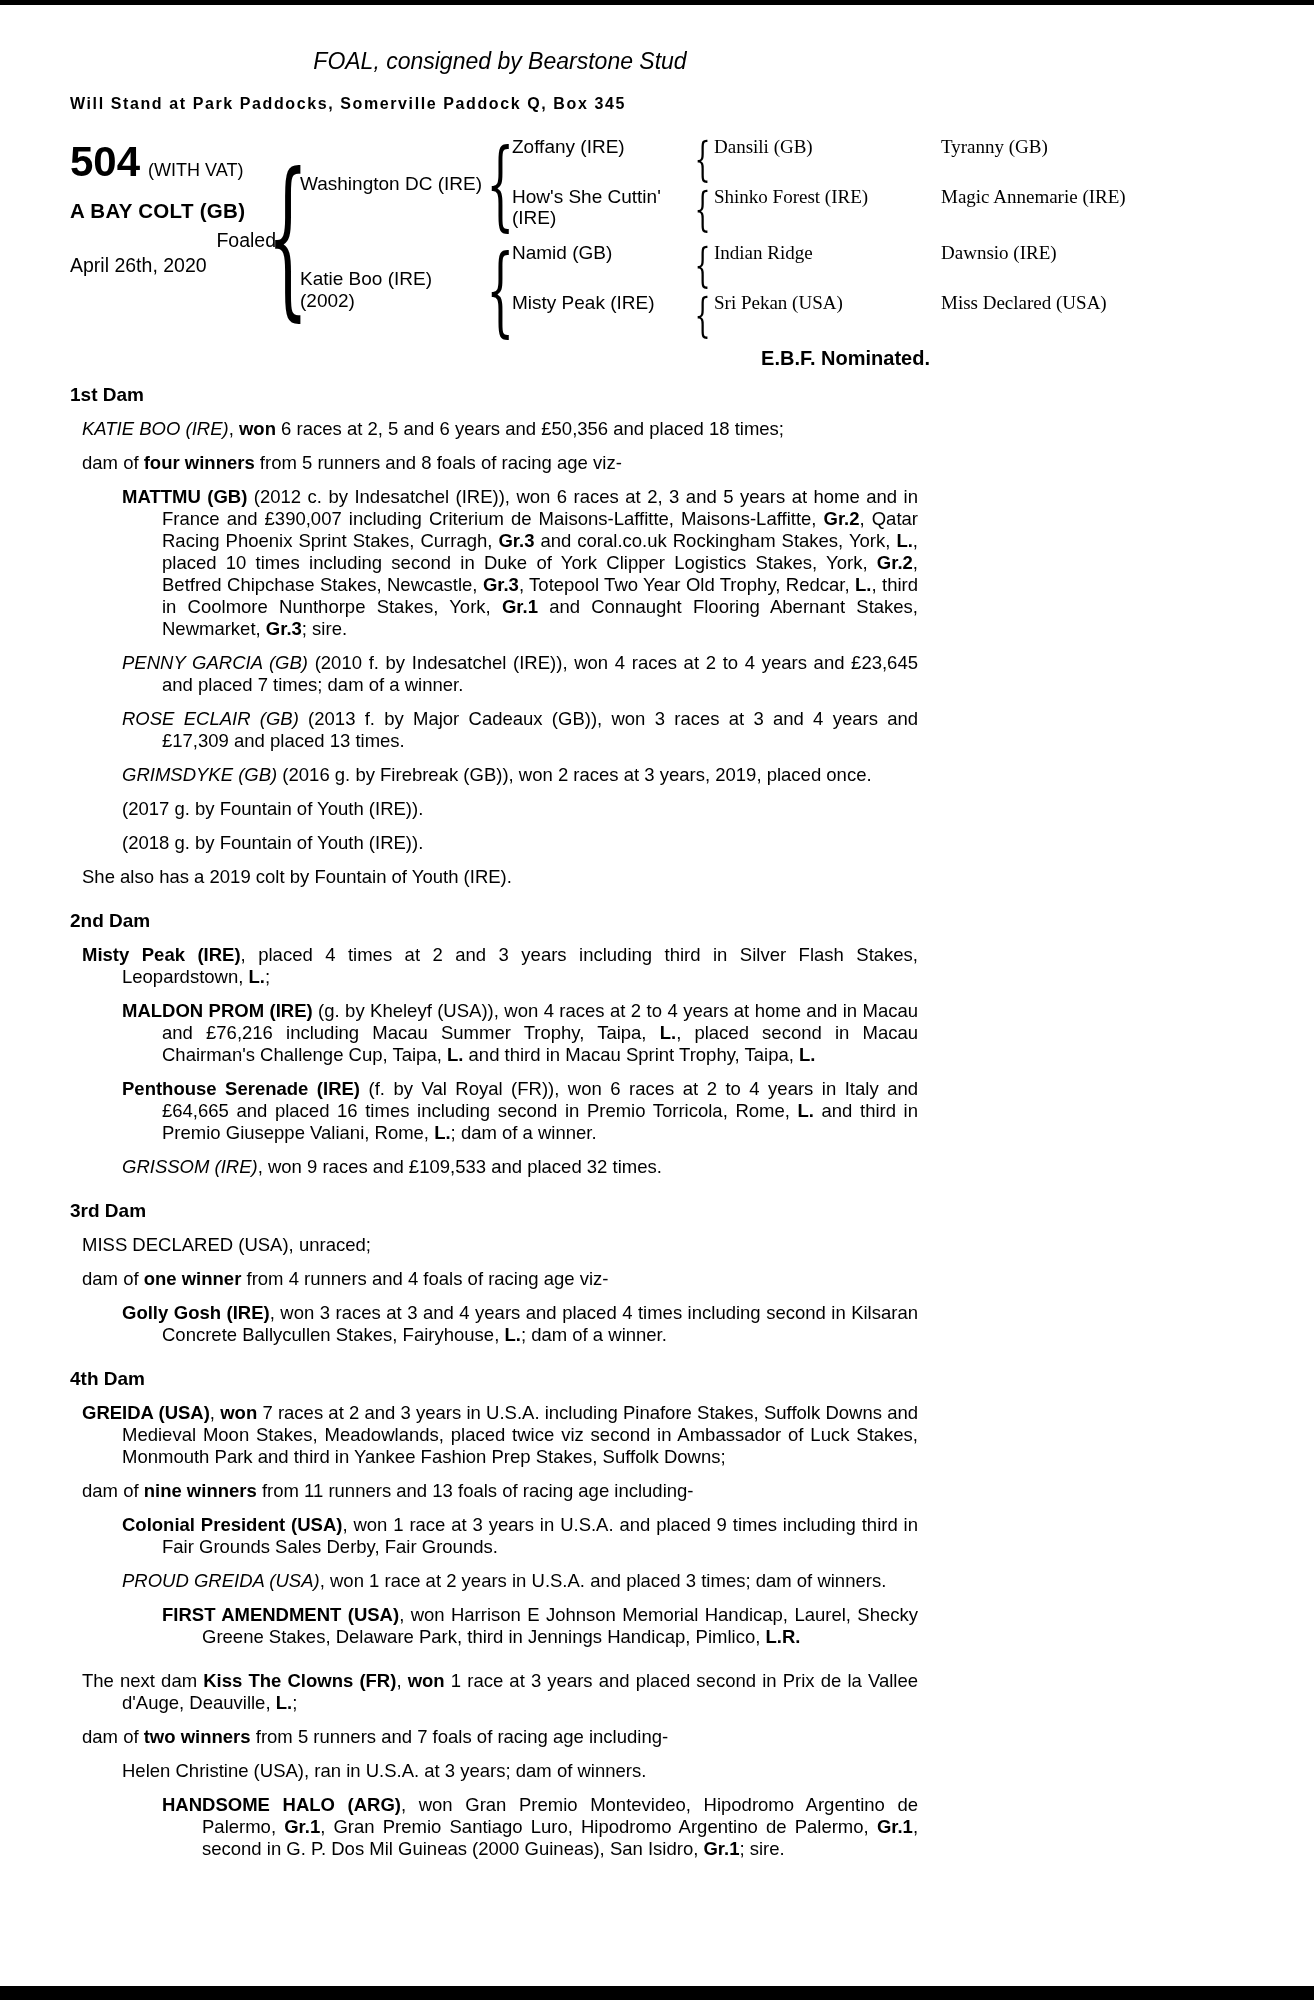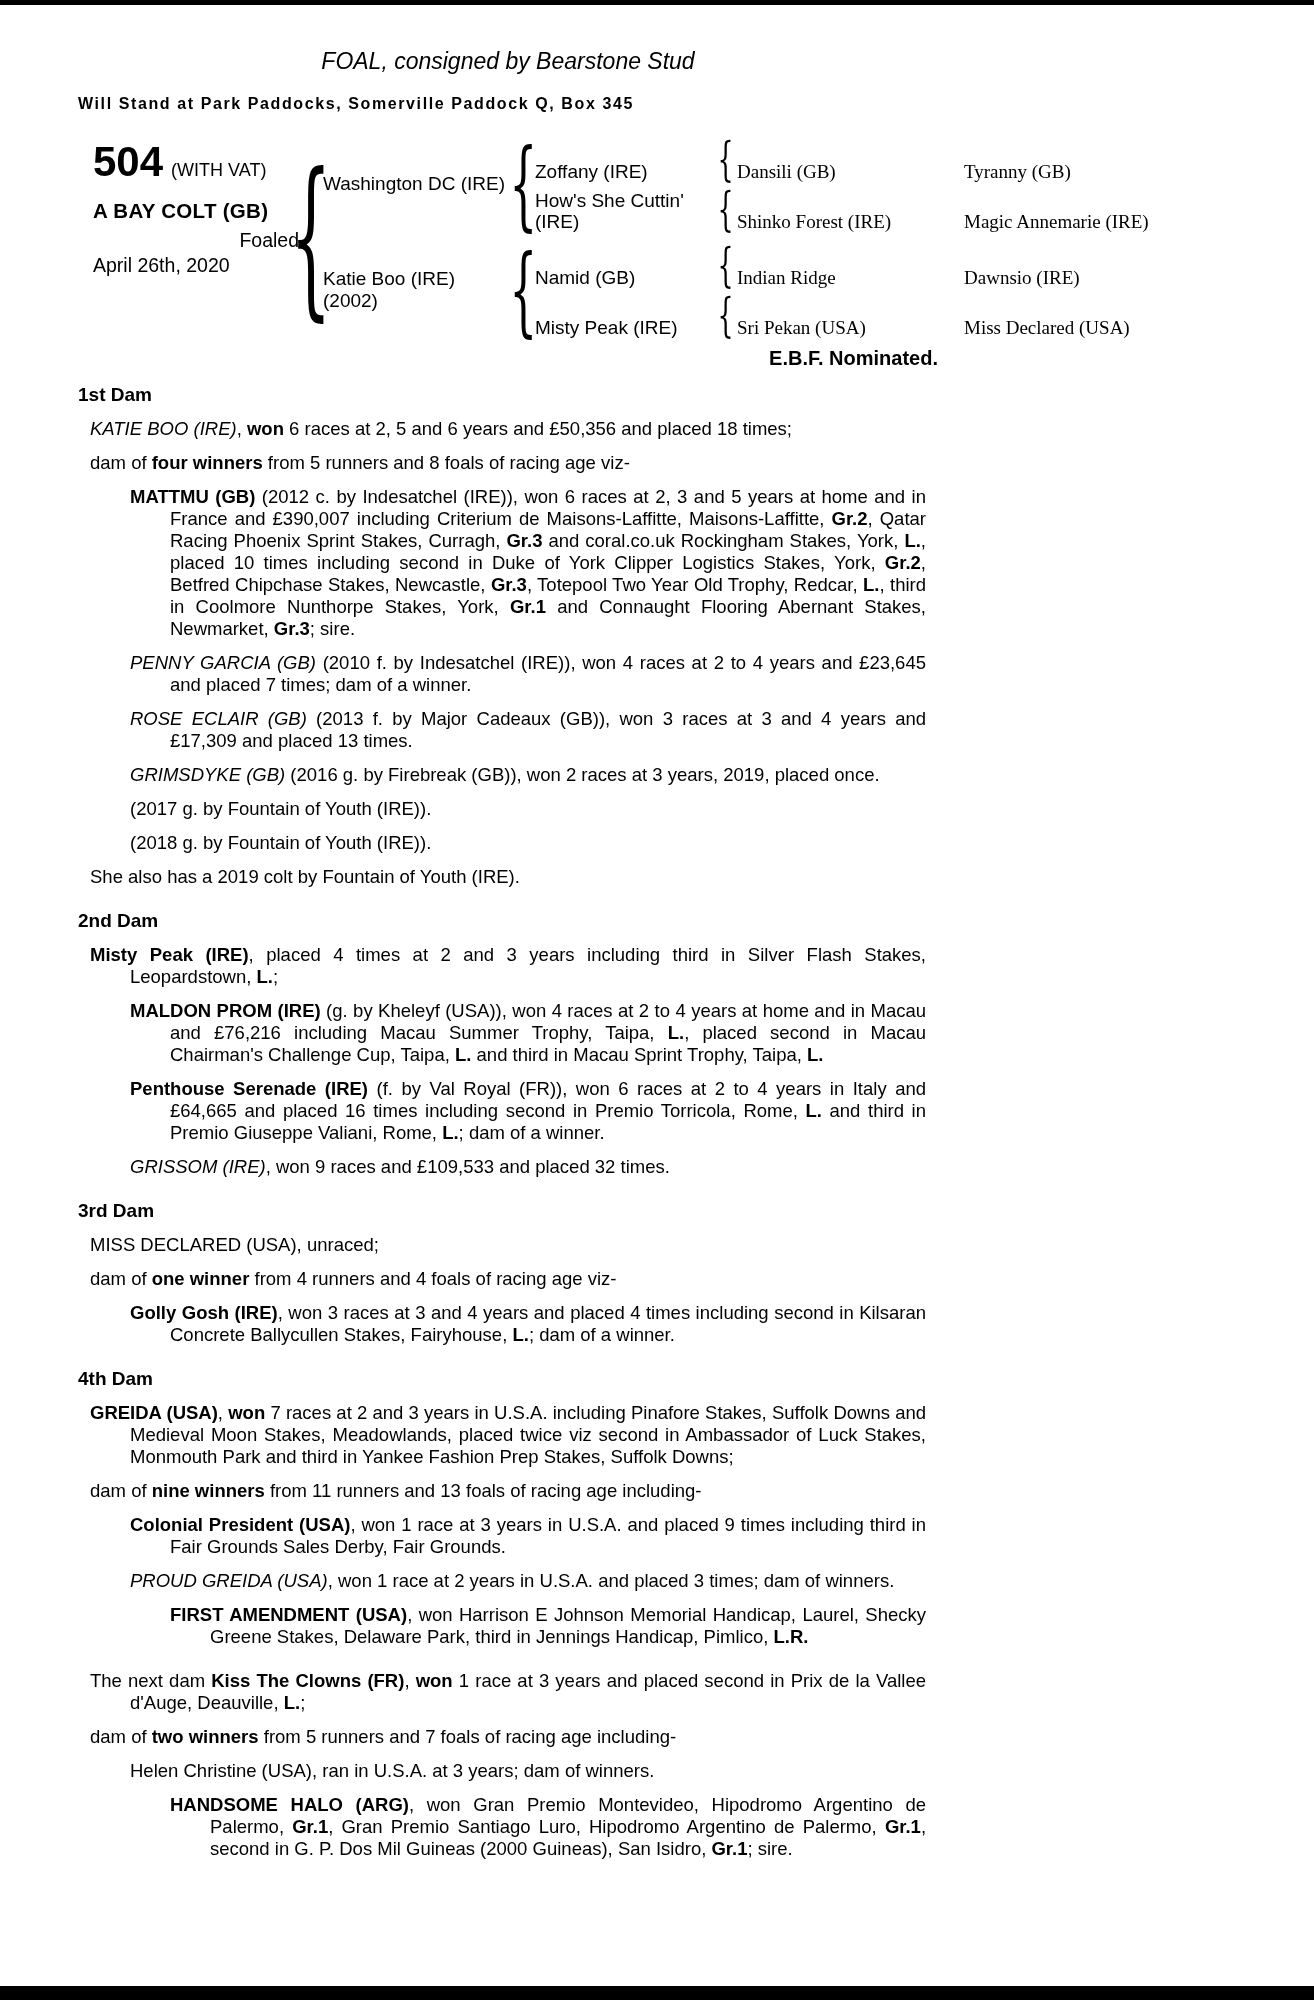--- a/index.html
+++ b/index.html
@@ -3,26 +3,26 @@
 <meta charset="utf-8">
 <style>
   * { box-sizing: border-box; }
   html, body { margin: 0; padding: 0; background: #ffffff; }
   .page {
     width: 1314px; height: 2000px; background: #ffffff; color: #000;
     font-family: "Liberation Sans", sans-serif; position: relative; overflow: hidden;
   }
   .edge-top { position: absolute; top: 0; left: 0; right: 0; height: 5px; background: #000; }
   .edge-bottom { position: absolute; bottom: 0; left: 0; right: 0; height: 14px; background: #000; }
-  .content { position: absolute; top: 48px; left: 78px; width: 860px; }
+  .content { position: absolute; top: 48px; left: 70px; width: 860px; }
 
   .consign-title { font-style: italic; font-size: 23px; text-align: center; }
   .stand-line { margin-top: 20px; font-weight: bold; font-size: 16px; letter-spacing: 1.6px; }
 
-  .pedigree-block { margin-top: 22px; display: flex; align-items: flex-start; margin-left: 15px; }
+  .pedigree-block { margin-top: 22px; display: flex; align-items: flex-start; }
   .lot-block { width: 206px; padding-top: 6px; flex: none; }
   .lot-line { display: flex; align-items: baseline; gap: 8px; }
   .lot-number { font-size: 42px; font-weight: bold; line-height: 1; }
   .vat { font-size: 18px; }
   .lot-desc { font-weight: bold; font-size: 20.5px; margin-top: 16px; letter-spacing: .3px; }
   .lot-foaled { font-size: 19.5px; margin-top: 6px; text-align: right; }
   .lot-date { font-size: 19.5px; margin-top: 2px; }
 
   .tree { display: flex; align-items: center; flex: none; }
   .brace { flex: none; display: flex; align-items: center; justify-content: center;
@@ -32,21 +32,21 @@
   .brace-sm::before { font-size: 46px; transform: scaleX(.55); }
   .brace-md { width: 18px; margin: 0 3px; }
   .brace-md::before { font-size: 98px; transform: scaleX(.45); }
   .brace-lg { width: 20px; margin: 0 2px; }
   .brace-lg::before { font-size: 172px; transform: scaleX(.38); }
 
   .parents-col { display: flex; flex-direction: column; gap: 8px; }
   .parent-group { display: flex; align-items: center; }
   .pname { width: 188px; flex: none; font-size: 19px; line-height: 22px; }
   .gp-col { display: flex; flex-direction: column; gap: 4px; }
-  .gp-group { display: flex; align-items: flex-end; min-height: 45px; }
+  .gp-group { display: flex; align-items: flex-start; min-height: 45px; }
   .gpname { width: 180px; flex: none; font-size: 19px; line-height: 21px; }
   .ggp-col { display: flex; flex-direction: row; gap: 1px; font-family: Liberation Serif, serif; }
   .ggpname { width: 226px; font-size: 19px; line-height: 21px; white-space: nowrap; }
 
   .ebf-line { text-align: right; font-weight: bold; font-size: 20px; margin-top: 8px; }
 
   .sections { margin-top: 10px; }
   .section { margin-top: 22px; }
   .section:first-child { margin-top: 14px; }
   .sec-heading { font-weight: bold; font-size: 19px; }

